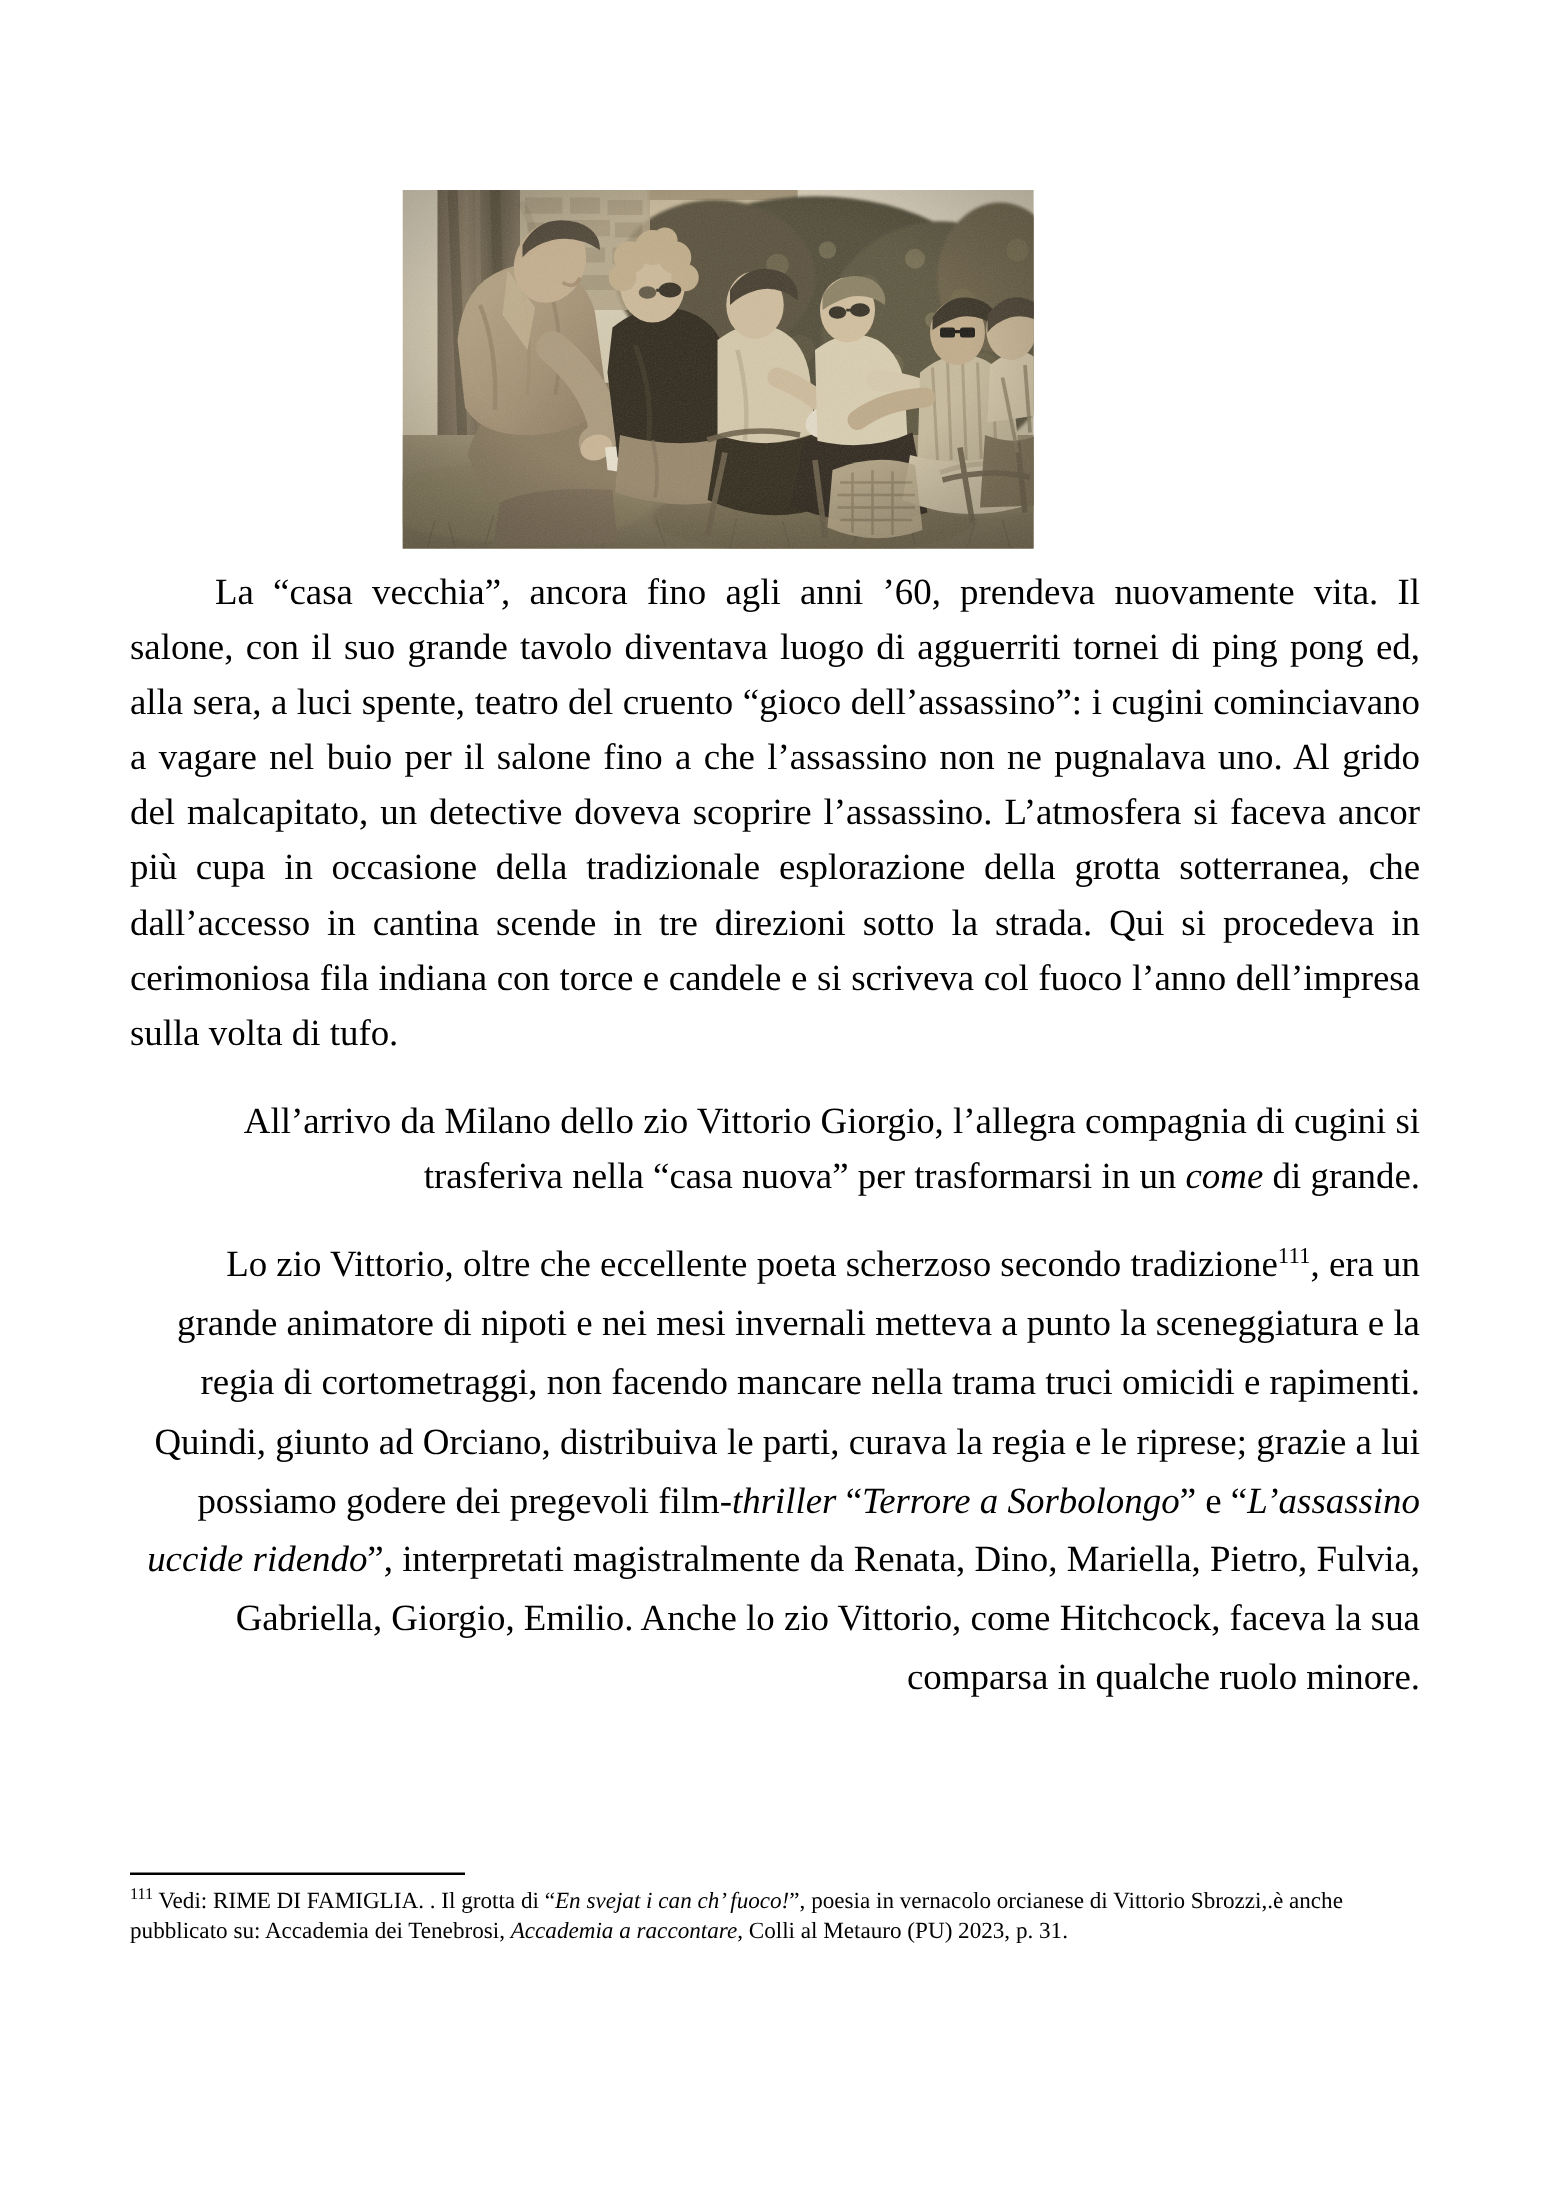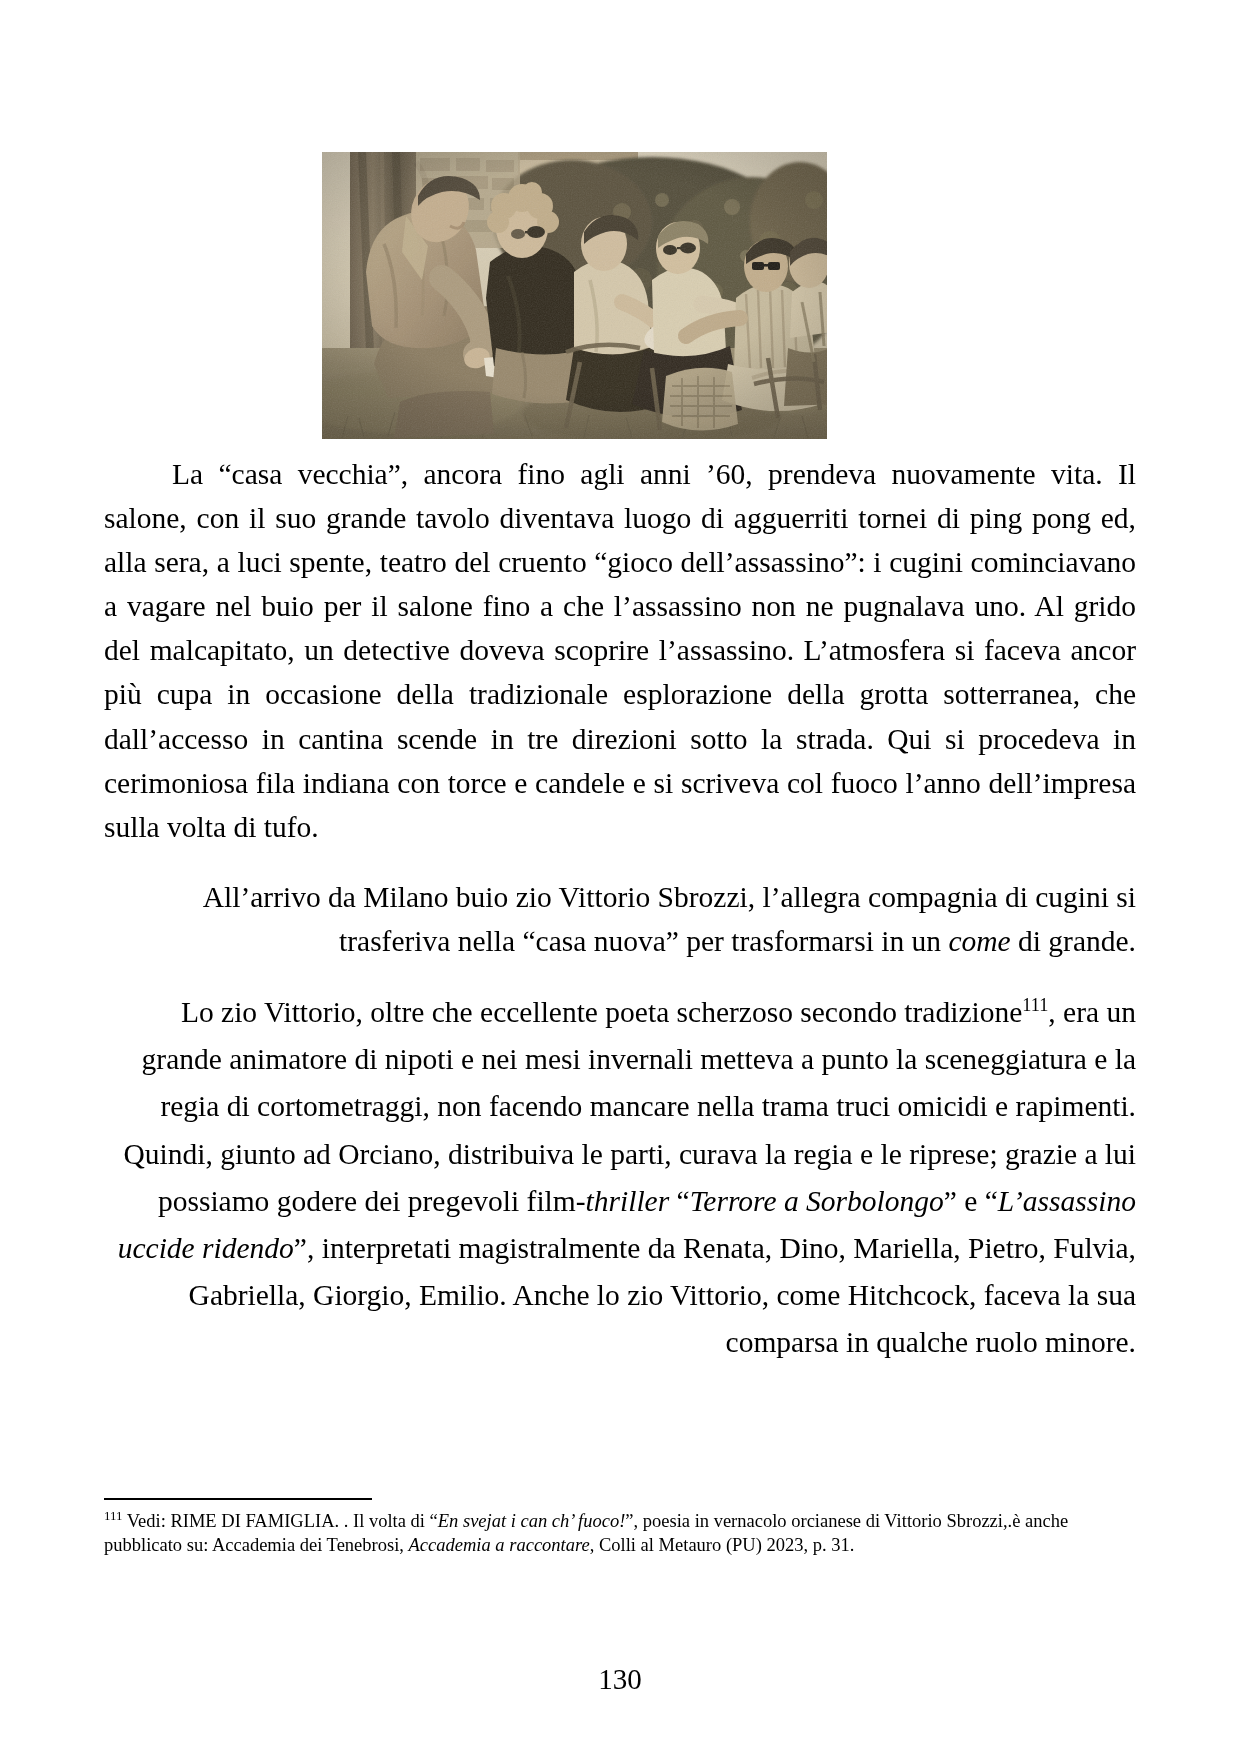--- a/index.html
+++ b/index.html
@@ -386,26 +386,25 @@
         <rect x="0" y="0" width="505" height="287" fill="url(#vign)"></rect>
         <rect x="0" y="0" width="505" height="287" filter="url(#grain)" fill="#ffffff" opacity="0.9"></rect>
       </g>
     </svg>
   </div>
 
   <div class="content">
 
     <p class="body-par"><span>La “casa vecchia”, ancora fino agli anni ’60, prendeva nuovamente vita. Il salone, con il suo grande tavolo diventava luogo di agguerriti tornei di ping pong ed, alla sera, a luci spente, teatro del cruento “gioco dell’assassino”: i cugini cominciavano a vagare nel buio per il salone fino a che l’assassino non ne pugnalava uno. Al grido del malcapitato, un detective doveva scoprire l’assassino. L’atmosfera si faceva ancor più cupa in occasione della tradizionale esplorazione della grotta sotterranea, che dall’accesso in cantina scende in tre direzioni sotto la strada. Qui si procedeva in cerimoniosa fila indiana con torce e candele e si scriveva col fuoco l’anno dell’impresa sulla volta di tufo.</span></p>
 
-    <p class="body-par"><span>All’arrivo da Milano buio zio Vittorio Sbrozzi, l’allegra compagnia di cugini si trasferiva nella “casa nuova” per trasformarsi in un </span><span class="it">come</span><span> di grande.</span></p>
+    <p class="body-par"><span>All’arrivo da Milano dello zio Vittorio Giorgio, l’allegra compagnia di cugini si trasferiva nella “casa nuova” per trasformarsi in un </span><span class="it">come</span><span> di grande.</span></p>
 
     <p class="body-par ragged"><span>Lo zio Vittorio, oltre che eccellente poeta scherzoso secondo tradizione</span><sup class="fn-ref">111</sup><span>, era un grande animatore di nipoti e nei mesi invernali metteva a punto la sceneggiatura e la regia di cortometraggi, non facendo mancare nella trama truci omicidi e rapimenti. Quindi, giunto ad Orciano, distribuiva le parti, curava la regia e le riprese; grazie a lui possiamo godere dei pregevoli film-</span><span class="it">thriller</span><span> “</span><span class="it">Terrore a Sorbolongo</span><span>” e “</span><span class="it">L’assassino uccide ridendo</span><span>”, interpretati magistralmente da Renata, Dino, Mariella, Pietro, Fulvia, Gabriella, Giorgio, Emilio. Anche lo zio Vittorio, come Hitchcock, faceva la sua comparsa in qualche ruolo minore.</span></p>
 
   </div>
 
   <div class="footnote-block">
     <div class="fn-rule"></div>
-    <p class="fn-text"><sup>111</sup><span> Vedi: RIME DI FAMIGLIA. . Il volta di  “</span><span class="it">En svejat i can ch’ fuoco!</span><span>”, poesia in vernacolo orcianese di Vittorio Sbrozzi,.è anche pubblicato su: Accademia dei Tenebrosi, </span><span class="it">Accademia a raccontare</span><span>, Colli al Metauro (PU) 2023, p. 31.</span></p>
+    <p class="fn-text"><sup>111</sup><span> Vedi: RIME DI FAMIGLIA. . Il grotta di  “</span><span class="it">En svejat i can ch’ fuoco!</span><span>”, poesia in vernacolo orcianese di Vittorio Sbrozzi,.è anche pubblicato su: Accademia dei Tenebrosi, </span><span class="it">Accademia a raccontare</span><span>, Colli al Metauro (PU) 2023, p. 31.</span></p>
   </div>
 
-  <div class="page-number">130</div>
 
 </div>
 
 </body></html>

